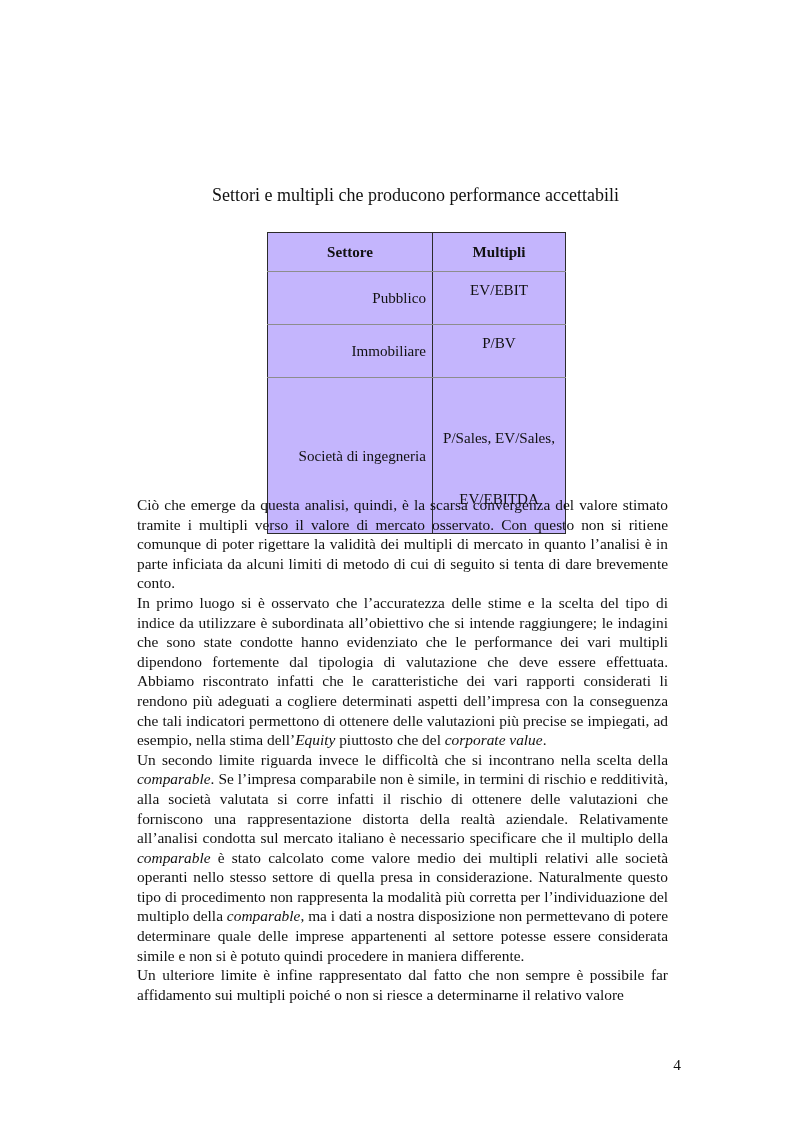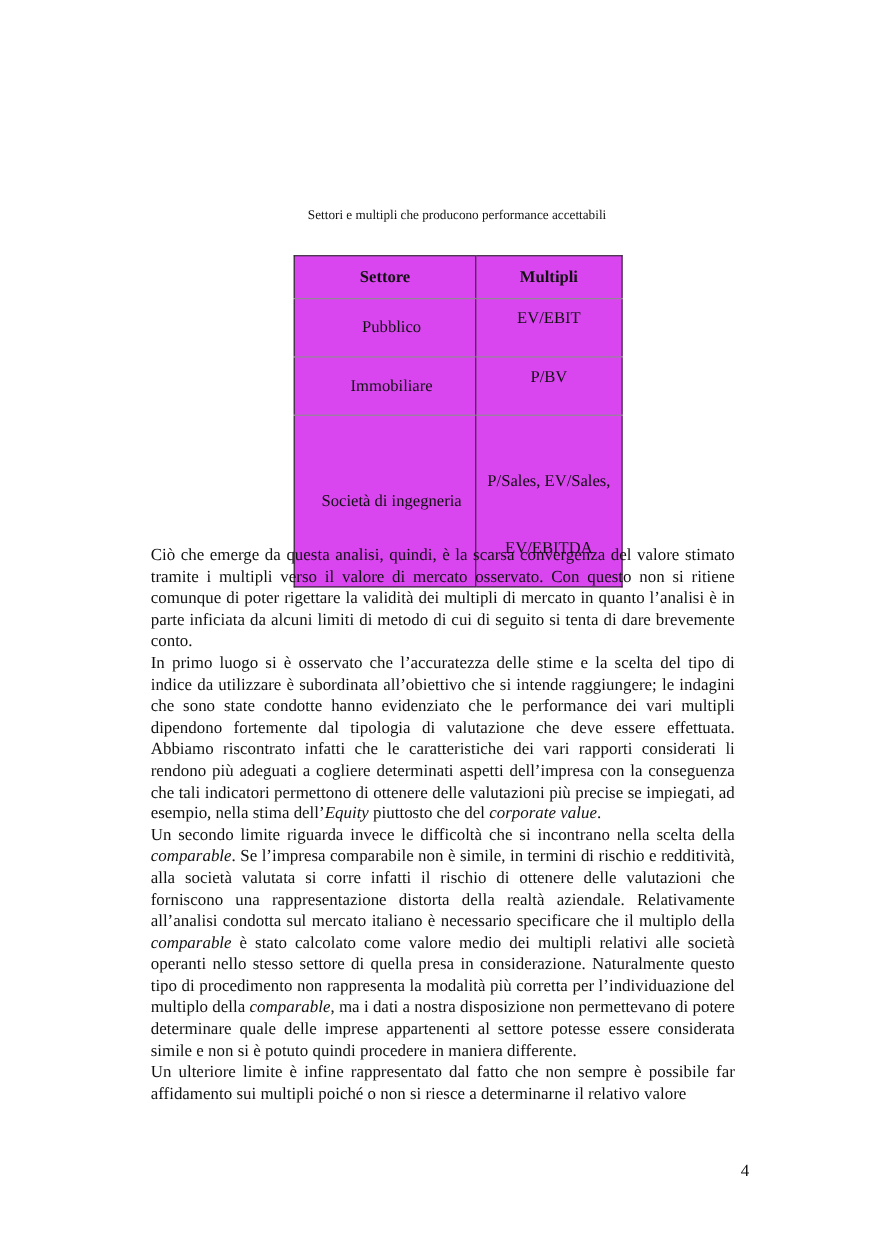--- a/index.html
+++ b/index.html
@@ -43,21 +43,21 @@
     color: #111111;
   }
 
   .intro-block {
     margin-bottom: 0;
   }
 
   .table-caption {
     margin: 0;
     text-align: center;
-    font-size: 12px;
+    font-size: 18px;
     line-height: 19.6px;
     color: #111111;
   }
 
   .caption-wrap {
     position: absolute;
     left: 150px;
     top: 186px;
     width: 531px;
   }
@@ -68,21 +68,21 @@
     left: 267px;
     top: 232px;
     width: 298px;
   }
 
   table.sector-table {
     border-collapse: collapse;
     width: 298px;
     table-layout: fixed;
     border: 1.4px solid #2b2b2b;
-    background: #d946ef;
+    background: #c4b5fd;
   }
 
   table.sector-table col.c1 { width: 165px; }
   table.sector-table col.c2 { width: 133px; }
 
   table.sector-table td,
   table.sector-table th {
     font-size: 15.1px;
     line-height: 18px;
     color: #111111;
@@ -93,21 +93,21 @@
   }
 
   table.sector-table tr:first-child th {
     border-top: none;
   }
   table.sector-table tr:last-child td {
     border-bottom: none;
   }
 
   table.sector-table .col-sector {
-    text-align: center;
+    text-align: right;
     padding: 9px 6px 9px 18px;
     border-right: 1.4px solid #2b2b2b;
   }
   table.sector-table .col-multiple {
     text-align: center;
     padding: 9px 6px 25px 6px;
   }
 
   table.sector-table thead th.col-sector,
   table.sector-table thead th.col-multiple {

